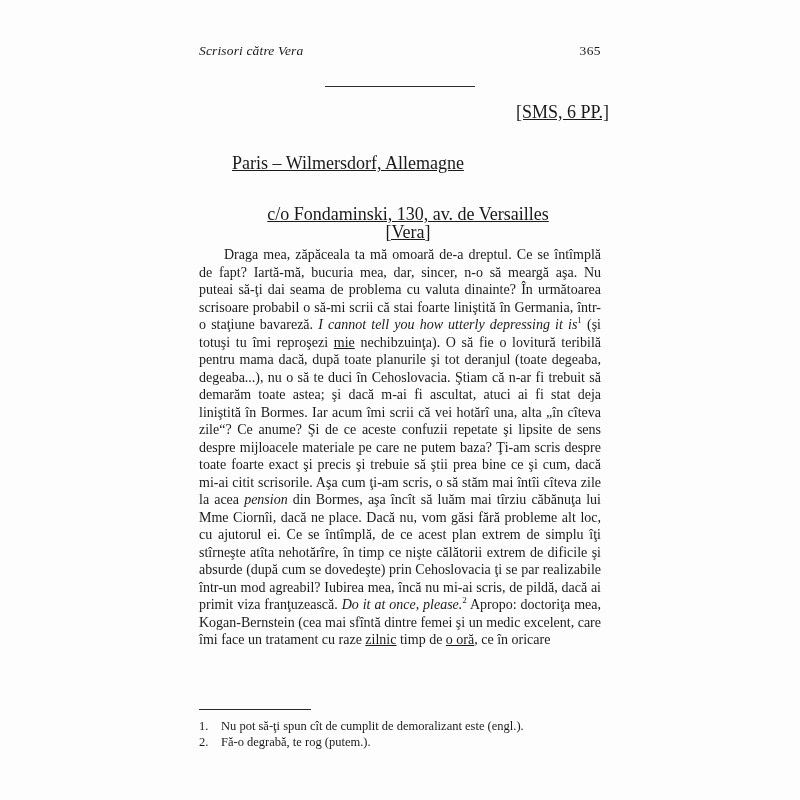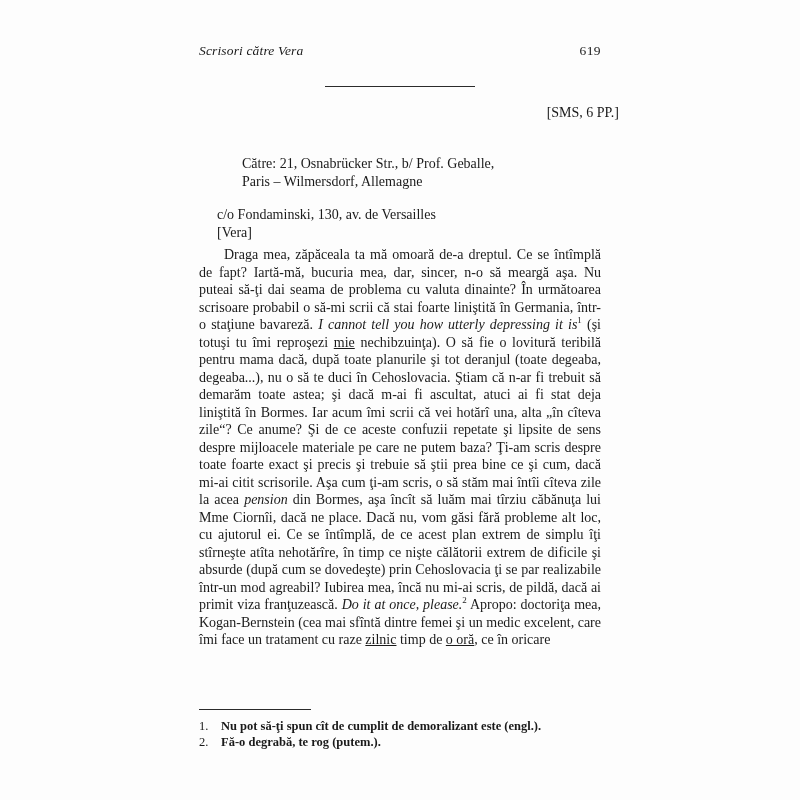--- a/index.html
+++ b/index.html
@@ -48,37 +48,38 @@
     top: 86px;
     left: 325px;
     width: 150px;
     height: 0;
     border-top: 1.3px solid #2b2b2b;
   }
 
   
   .meta {
     position: absolute;
-    left: 217px;
+    left: 207px;
     width: 402px;
-    font-size: 14px;
+    font-size: 18px;
     line-height: 17.5px;
+    text-decoration: underline;
   }
   .meta-head {
     top: 104px;
     text-align: right;
   }
   .meta-to {
     top: 155px;
     text-align: left;
     padding-left: 25px;
   }
   .meta-co {
     top: 206px;
-    text-align: left;
+    text-align: center;
   }
 
   
   .body-text {
     position: absolute;
     left: 199px;
     top: 246px;
     width: 402px;
     font-size: 14px;
     line-height: 17.5px;
@@ -119,41 +120,39 @@
   .fn {
     display: flex;
     align-items: baseline;
   }
   .fn-num {
     width: 22px;
     flex: 0 0 22px;
   }
   .fn-text {
     flex: 1 1 auto;
-    font-weight: bold;
   }
 </style>
 </head>
 <body>
 
 <div class="page">
 
   <div class="running-head">
     <span class="title">Scrisori către Vera</span>
-    <span class="folio">619</span>
+    <span class="folio">365</span>
   </div>
 
   <div class="head-rule"></div>
 
   <div class="meta meta-head">
     <div>[SMS, 6 PP.]</div>
   </div>
 
   <div class="meta meta-to">
-    <div>Către: 21, Osnabrücker Str., b/ Prof. Geballe,</div>
     <div>Paris – Wilmersdorf, Allemagne</div>
   </div>
 
   <div class="meta meta-co">
     <div>c/o Fondaminski, 130, av. de Versailles</div>
     <div>[Vera]</div>
   </div>
 
   <div class="body-text">
     <p><span>Draga mea, zăpăceala ta mă omoară de-a dreptul. Ce se întîmplă de fapt? Iartă-mă, bucuria mea, dar, sincer, n-o să meargă aşa. Nu puteai să-ţi dai seama de problema cu valuta dinainte? În următoarea scrisoare probabil o să-mi scrii că stai foarte liniştită în Germania, într-o staţiune bavareză. </span><span class="it">I cannot tell you how utterly depressing it is</span><sup>1</sup><span> (şi totuşi tu îmi reproşezi </span><span class="ul">mie</span><span> nechibzuinţa). O să fie o lovitură teribilă pentru mama dacă, după toate planurile şi tot deranjul (toate degeaba, degeaba...), nu o să te duci în Cehoslovacia. Ştiam că n-ar fi trebuit să demarăm toate astea; şi dacă m-ai fi ascultat, atuci ai fi stat deja liniştită în Bormes. Iar acum îmi scrii că vei hotărî una, alta „în cîteva zile“? Ce anume? Şi de ce aceste confuzii repetate şi lipsite de sens despre mijloacele materiale pe care ne putem baza? Ţi-am scris despre toate foarte exact şi precis şi trebuie să ştii prea bine ce şi cum, dacă mi-ai citit scrisorile. Aşa cum ţi-am scris, o să stăm mai întîi cîteva zile la acea </span><span class="it">pension</span><span> din Bormes, aşa încît să luăm mai tîrziu căbănuţa lui Mme Ciornîi, dacă ne place. Dacă nu, vom găsi fără probleme alt loc, cu ajutorul ei. Ce se întîmplă, de ce acest plan extrem de simplu îţi stîrneşte atîta nehotărîre, în timp ce nişte călătorii extrem de dificile şi absurde (după cum se dovedeşte) prin Cehoslovacia ţi se par realizabile într-un mod agreabil? Iubirea mea, încă nu mi-ai scris, de pildă, dacă ai primit viza franţuzească. </span><span class="it">Do it at once, please.</span><sup>2</sup><span> Apropo: doctoriţa mea, Kogan-Bernstein (cea mai sfîntă dintre femei şi un medic excelent, care îmi face un tratament cu raze </span><span class="ul">zilnic</span><span> timp de </span><span class="ul">o oră</span><span>, ce în oricare</span></p>

